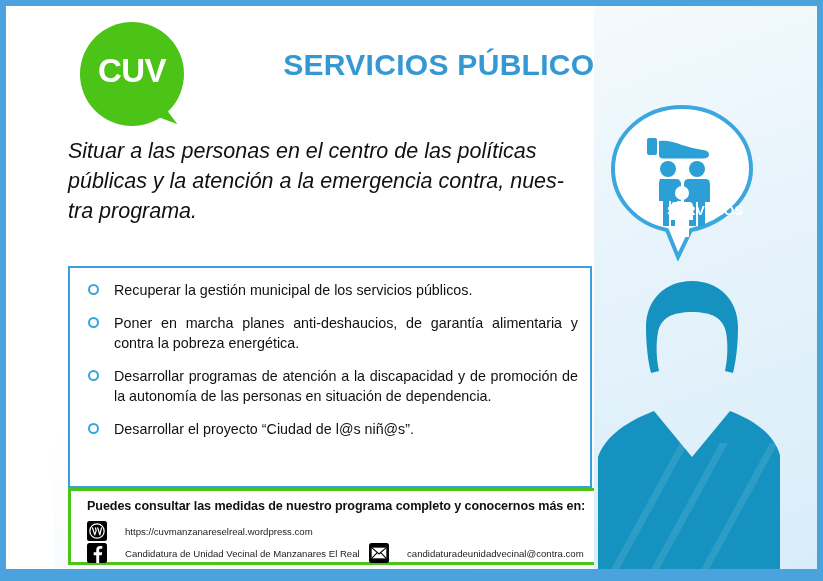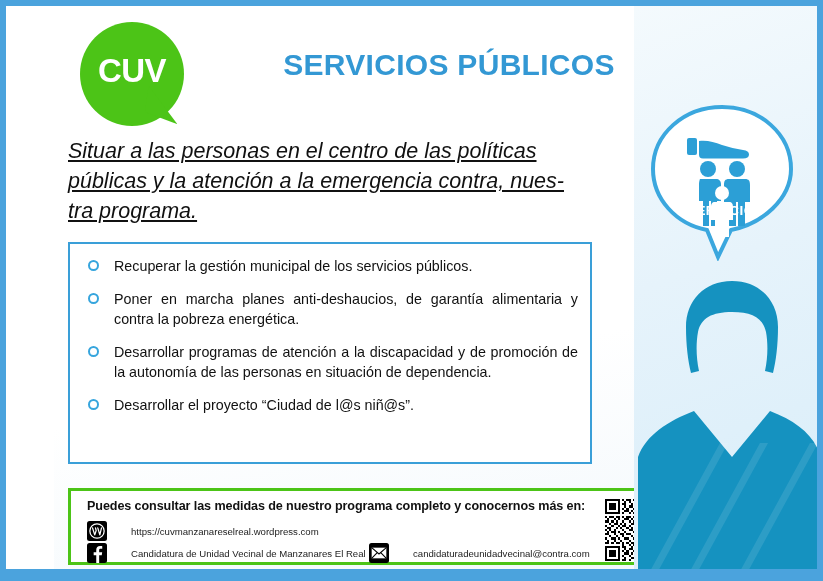--- a/index.html
+++ b/index.html
@@ -10,20 +10,21 @@
   }
   .poster{
     position:relative;width:823px;height:581px;box-sizing:border-box;
     border:6px solid #4ba3dd;background:#ffffff;
   }
   
   .right-panel{
     position:absolute;right:0;top:0;width:183px;height:569px;
     background:linear-gradient(160deg,#f4fafd 0%,#e6f3fb 45%,#d8edf9 100%);
     overflow:hidden;
+    padding-left:40px;
   }
   .bubble-icon{
     position:absolute;left:14px;top:97px;width:148px;height:158px;
   }
   .silhouette{
     position:absolute;left:-6px;bottom:0;width:196px;height:300px;
   }
   .sil-label{
     position:absolute;left:0;right:0;top:196px;text-align:center;
     color:#ffffff;font-weight:bold;font-size:13.5px;line-height:17px;
@@ -56,23 +57,23 @@
   }
   .title{
     position:absolute;left:170px;top:42px;width:450px;text-align:center;
     color:#3398d4;font-weight:bold;font-size:30px;letter-spacing:.3px;
   }
   .intro{
     position:absolute;left:14px;top:130px;width:612px;
     font-style:italic;font-size:21.5px;line-height:30px;color:#111111;
     text-align:justify;
   }
-  .intro span{display:block;text-decoration:underline;}
+  .intro span{display:block;}
   .listbox{
-    position:absolute;left:14px;top:236px;width:524px;height:222px;
+    position:absolute;left:14px;top:260px;width:524px;height:222px;
     border:2.5px solid #3a9fd8;box-sizing:border-box;background:#ffffff;
   }
   .bullets{
     position:absolute;left:16px;top:12px;right:12px;
   }
   .bullet-row{
     position:relative;padding-left:28px;margin-bottom:13px;
     font-size:14.3px;line-height:20px;color:#111111;text-align:justify;
   }
   .bullet-row:last-child{margin-bottom:0;}
@@ -83,21 +84,21 @@
   
   .footer{
     position:absolute;left:14px;top:482px;width:612px;height:77px;
     border:3px solid #4cc417;box-sizing:border-box;background:#ffffff;
   }
   .footer-head{
     position:absolute;left:16px;top:8px;font-weight:bold;font-size:12.6px;
     color:#111111;letter-spacing:-.1px;
   }
   .contact{
-    position:absolute;display:flex;align-items:center;gap:24px;
+    position:absolute;display:flex;align-items:center;gap:18px;
     font-size:9.6px;color:#222222;
   }
   .c-wp{left:16px;top:30px;}
   .c-fb{left:16px;top:52px;}
   .c-tw{left:298px;top:30px;}
   .c-ml{left:298px;top:52px;}
   .ic{width:20px;height:20px;flex:none;}
   .c-hash{margin-left:26px;}
   .qr{
     position:absolute;right:10px;top:8px;width:62px;height:62px;

